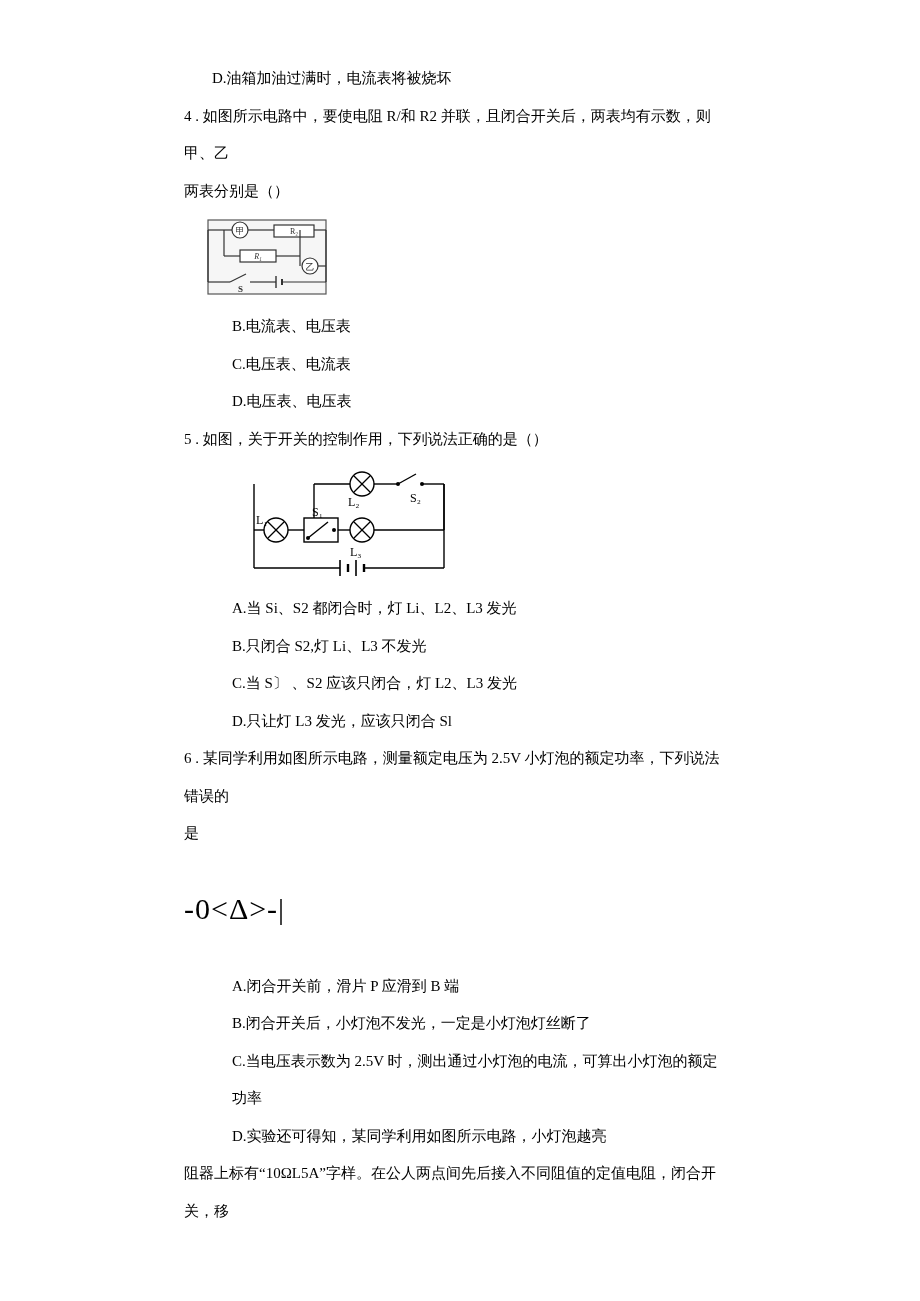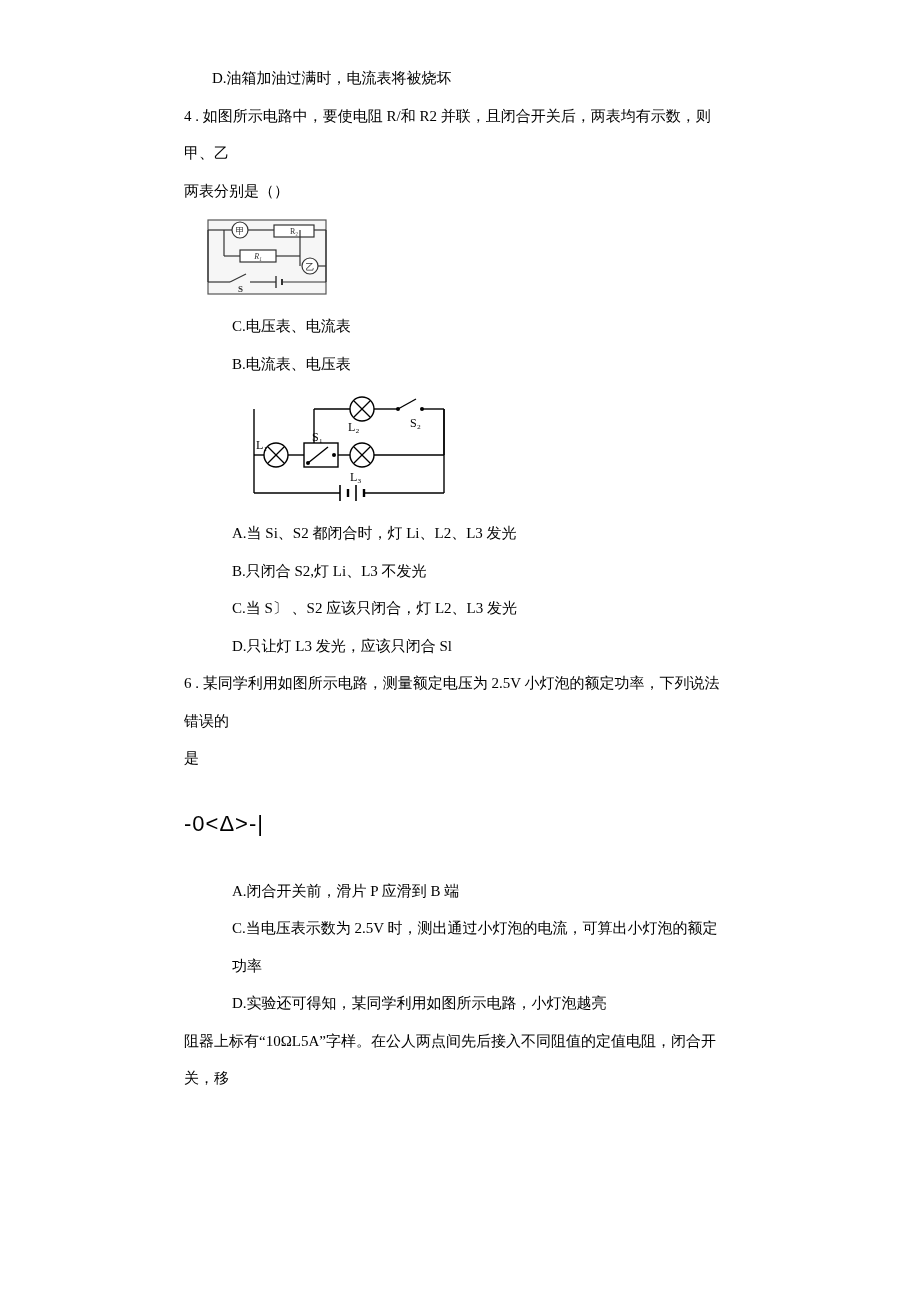--- a/index.html
+++ b/index.html
@@ -28,22 +28,22 @@
   .indent2 {
     padding-left: 48px;
   }
   .diagram {
     margin: 6px 0 6px 20px;
   }
   .diagram svg {
     display: block;
   }
   .formula {
-    font-family: Liberation Sans, sans-serif;
-    font-size: 22px;
+    font-family: Liberation Serif, serif;
+    font-size: 30px;
     font-weight: 400;
     margin: 18px 0 22px 0;
     letter-spacing: 1px;
   }
 </style>
 </head>
 <body>
 
 <div class="page">
 
@@ -83,23 +83,25 @@
       <line x1="46" y1="66" x2="72" y2="66" stroke="#333" stroke-width="1.2"></line>
       <line x1="72" y1="60" x2="72" y2="72" stroke="#333" stroke-width="1.4"></line>
       <line x1="78" y1="63" x2="78" y2="69" stroke="#333" stroke-width="2"></line>
       <line x1="78" y1="66" x2="122" y2="66" stroke="#333" stroke-width="1.2"></line>
 
       <line x1="4" y1="14" x2="4" y2="66" stroke="#333" stroke-width="1.2"></line>
       <line x1="122" y1="14" x2="122" y2="66" stroke="#333" stroke-width="1.2"></line>
     </svg>
   </div>
 
+  <span class="line indent2">B.电流表、电压表</span>
   <span class="line indent2">C.电压表、电流表</span>
-  <span class="line indent2">B.电流表、电压表</span>
+  <span class="line indent2">D.电压表、电压表</span>
 
+  <span class="line">5  . 如图，关于开关的控制作用，下列说法正确的是（）</span>
 
   <div class="diagram" style="margin-left:60px">
     <svg width="210" height="120" viewBox="0 0 210 120">
 
       <line x1="10" y1="20" x2="10" y2="104" stroke="#000" stroke-width="1.4"></line>
       <line x1="200" y1="20" x2="200" y2="104" stroke="#000" stroke-width="1.4"></line>
 
       <line x1="70" y1="20" x2="106" y2="20" stroke="#000" stroke-width="1.4"></line>
       <circle cx="118" cy="20" r="12" fill="#fff" stroke="#000" stroke-width="1.4"></circle>
       <line x1="110" y1="12" x2="126" y2="28" stroke="#000" stroke-width="1.2"></line>
@@ -148,18 +150,19 @@
   <span class="line indent2">B.只闭合 S2,灯 Li、L3 不发光</span>
   <span class="line indent2">C.当 S〕 、S2 应该只闭合，灯 L2、L3 发光</span>
   <span class="line indent2">D.只让灯 L3 发光，应该只闭合 Sl</span>
 
   <span class="line">6  . 某同学利用如图所示电路，测量额定电压为 2.5V 小灯泡的额定功率，下列说法错误的</span>
   <span class="line">是</span>
 
   <div class="formula">-0&lt;Δ&gt;-|</div>
 
   <span class="line indent2">A.闭合开关前，滑片 P 应滑到 B 端</span>
+  <span class="line indent2">B.闭合开关后，小灯泡不发光，一定是小灯泡灯丝断了</span>
   <span class="line indent2">C.当电压表示数为 2.5V 时，测出通过小灯泡的电流，可算出小灯泡的额定功率</span>
   <span class="line indent2">D.实验还可得知，某同学利用如图所示电路，小灯泡越亮</span>
 
   <span class="line">阻器上标有“10ΩL5A”字样。在公人两点间先后接入不同阻值的定值电阻，闭合开关，移</span>
 
 </div>
 
 </body></html>

